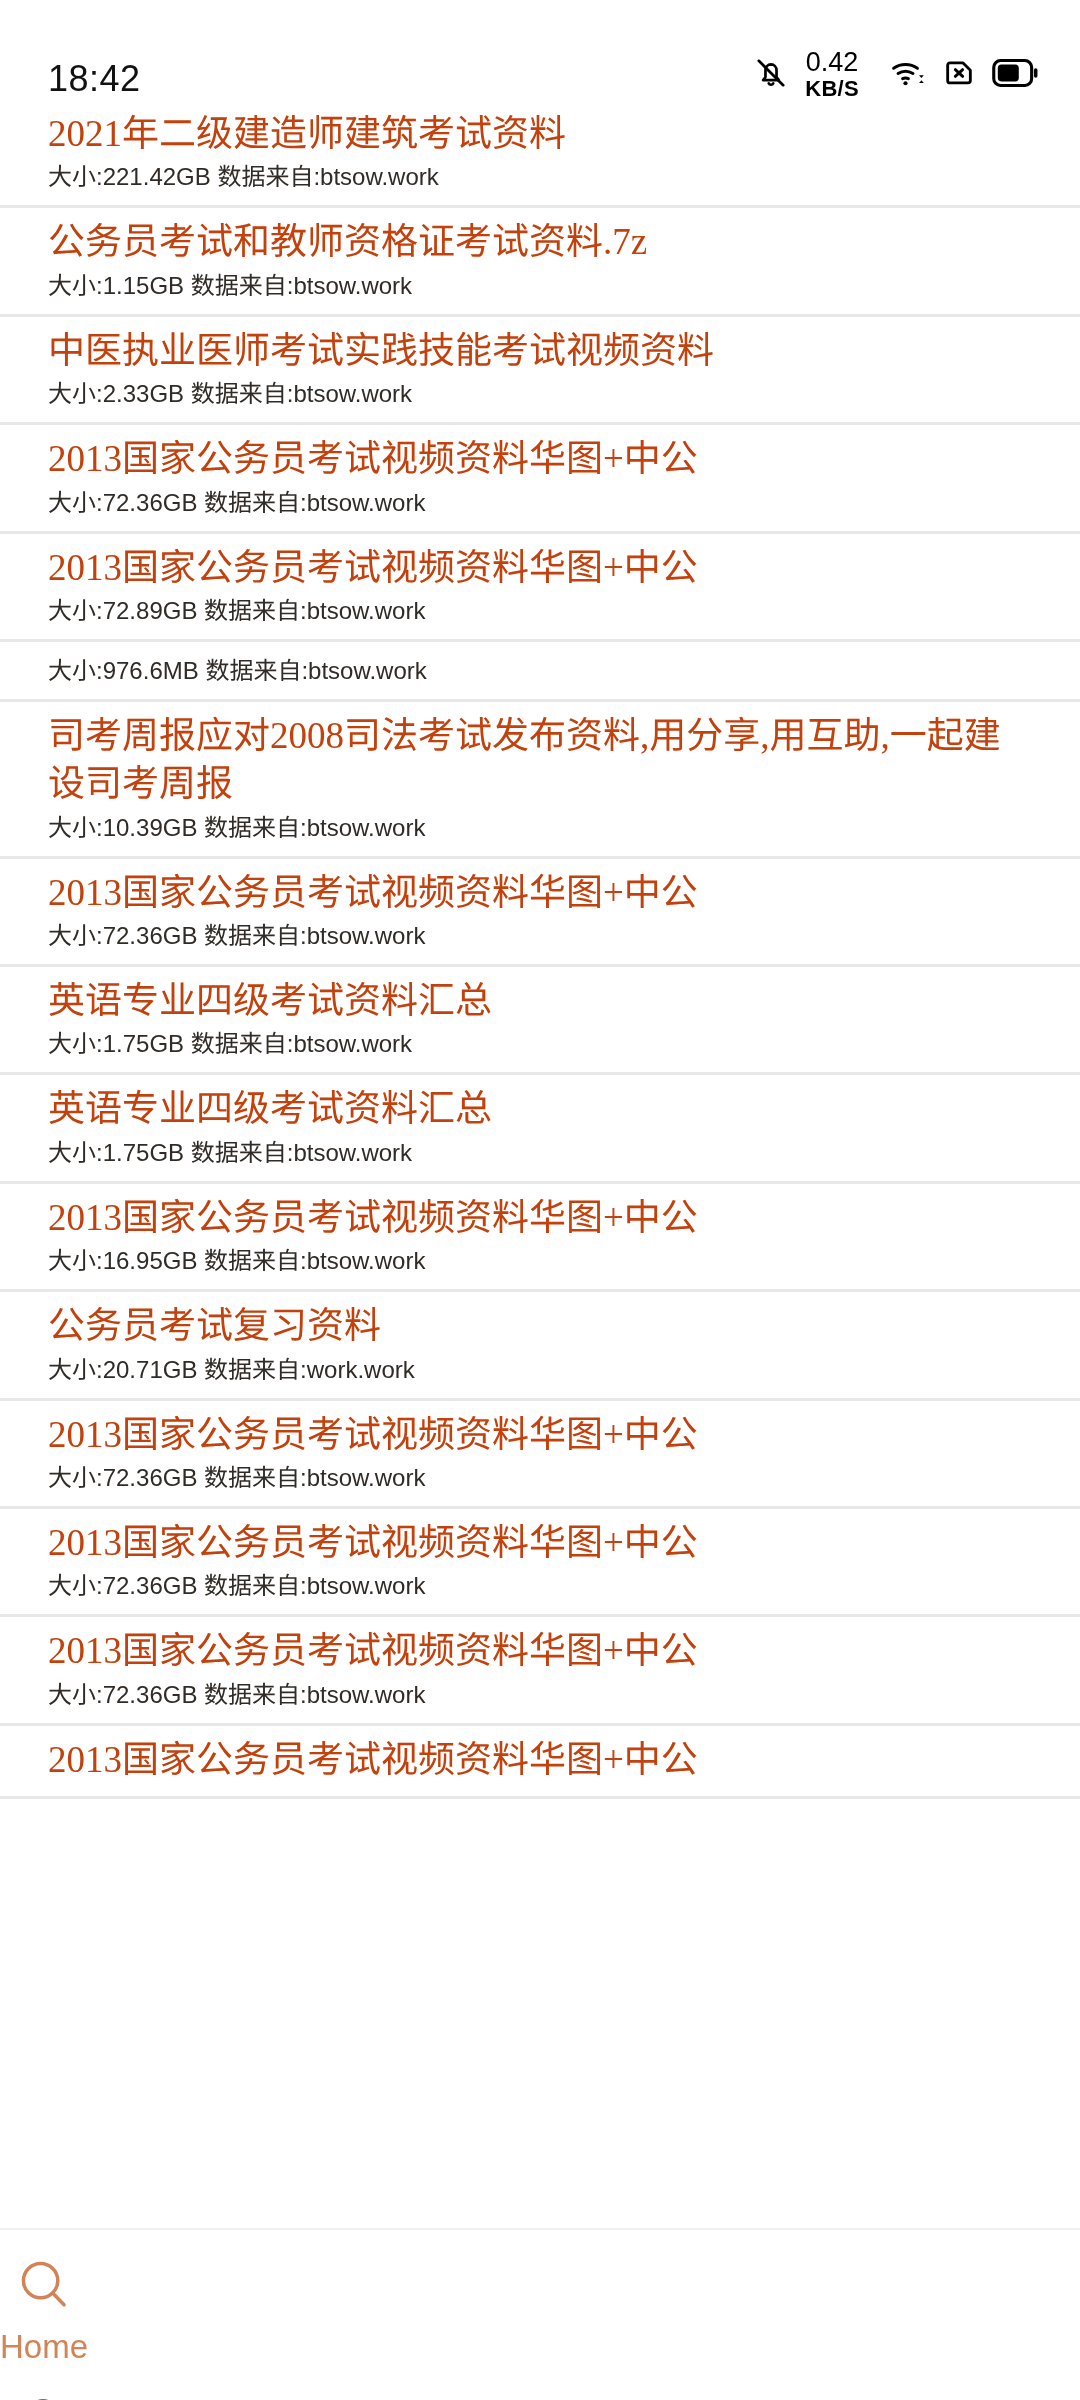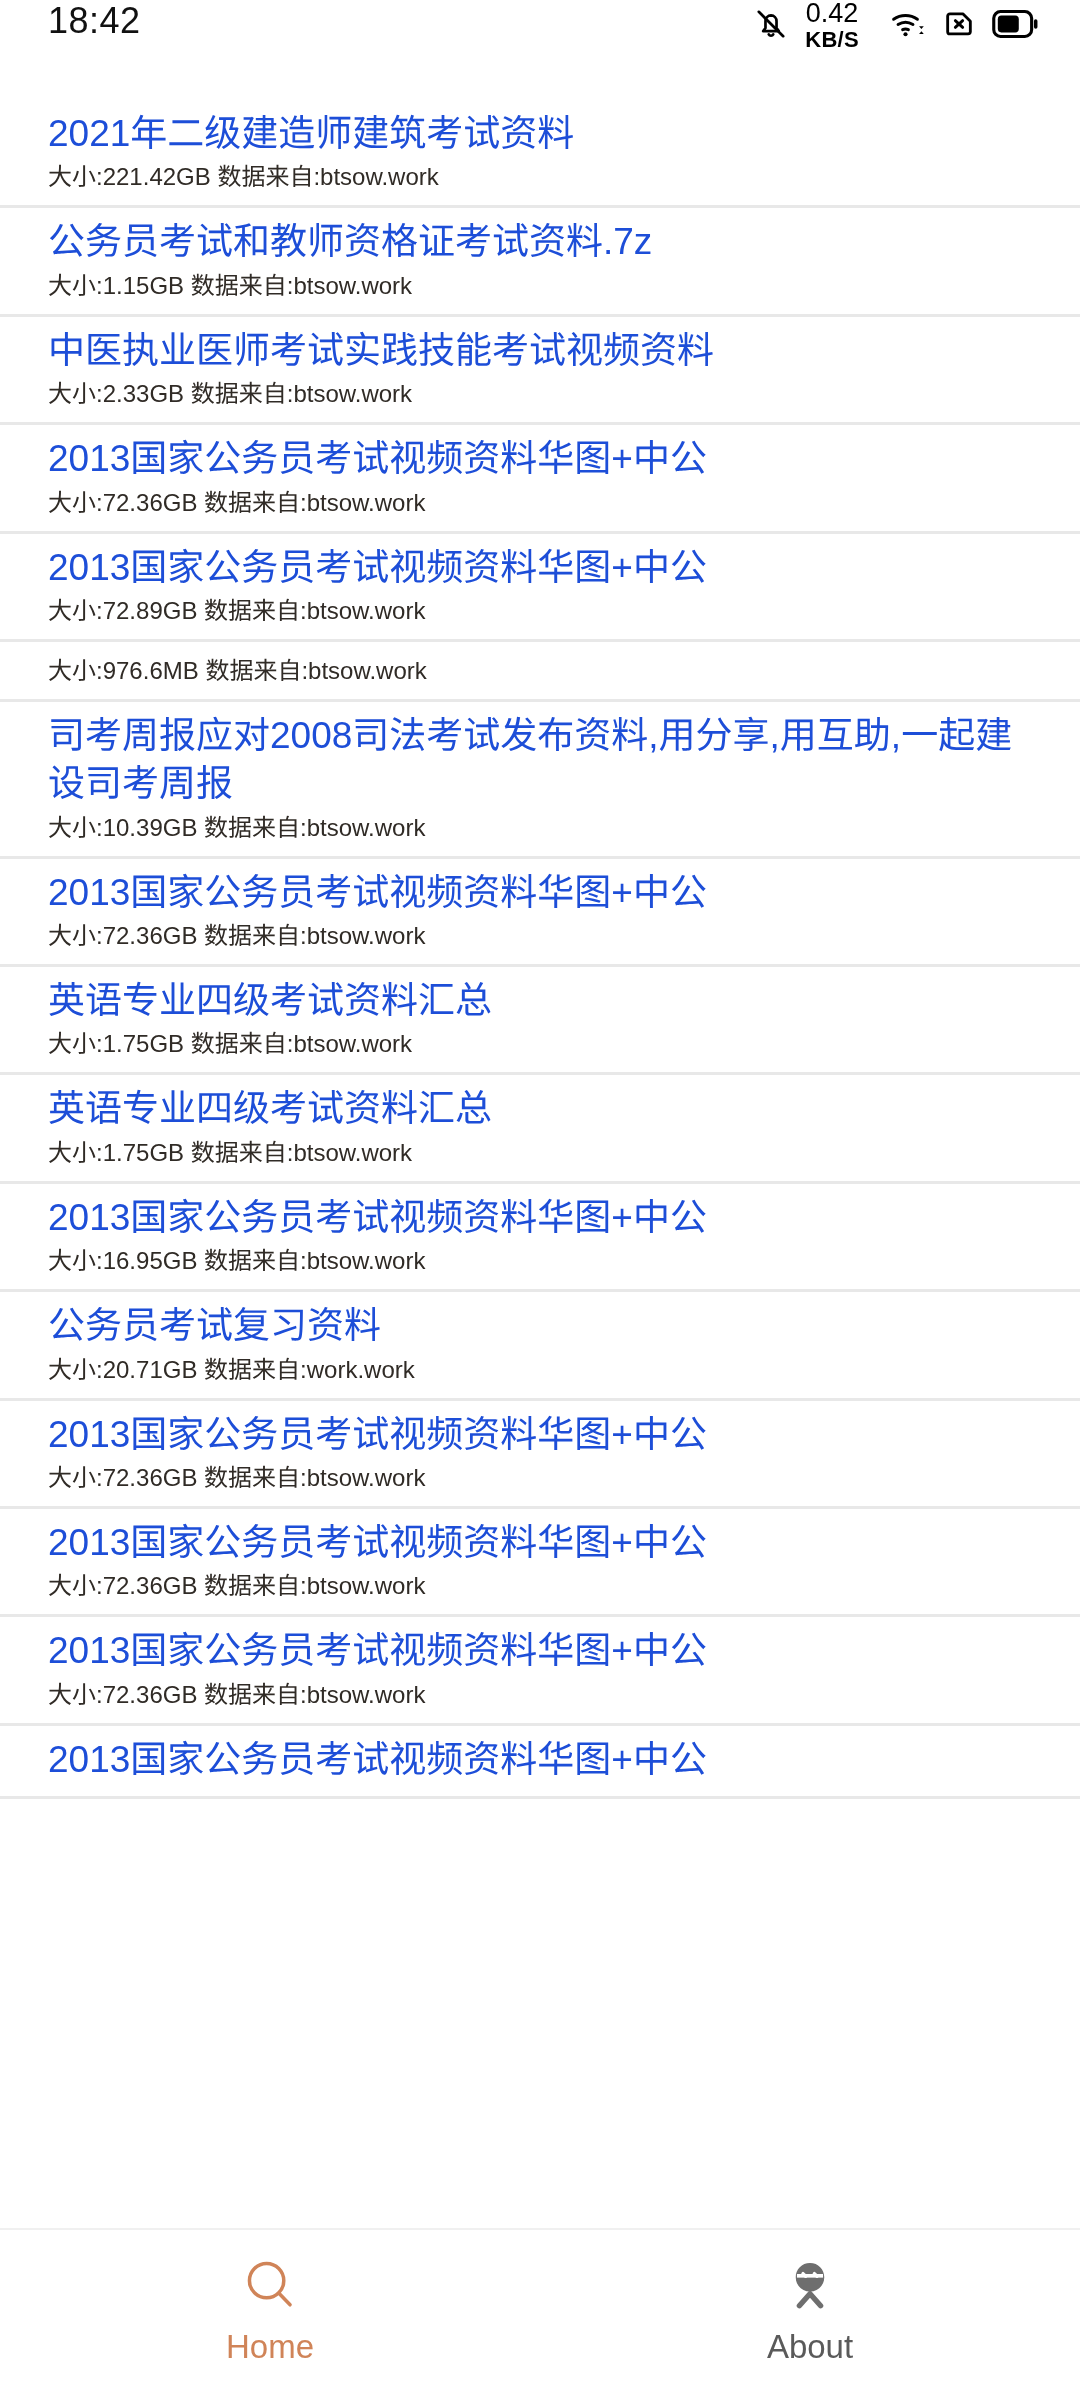--- a/index.html
+++ b/index.html
@@ -13,21 +13,21 @@
     background: #ffffff;
     font-family: "Liberation Sans", "DejaVu Sans", sans-serif;
     overflow: hidden;
     position: relative;
   }
 
   
   #status-bar {
     height: 100px;
     display: flex;
-    align-items: flex-start;
+    align-items: flex-end;
     justify-content: space-between;
     padding: 0 42px 0 48px;
     box-sizing: border-box;
     background: #ffffff;
   }
   #status-clock {
     font-size: 36px;
     color: #111111;
     letter-spacing: 0.5px;
     font-family: "Liberation Sans", sans-serif;
@@ -62,22 +62,22 @@
   .result-item {
     padding: 10px 46px 12px 48px;
     border-bottom: 3px solid #e8e8e8;
     box-sizing: border-box;
     background: #ffffff;
   }
   .result-item:first-child { border-top: none; }
   .result-title {
     font-size: 37px;
     line-height: 1.31;
-    color: #1d4ed8;
-    font-family: Liberation Sans, sans-serif;
+    color: #c2410c;
+    font-family: Liberation Serif, serif;
     word-break: break-word;
   }
   .result-meta {
     font-size: 24px;
     line-height: 1.33;
     color: #302b26;
     margin-top: 3px;
     font-family: "Liberation Sans", "DejaVu Sans", sans-serif;
     white-space: nowrap;
   }
@@ -87,20 +87,21 @@
     position: absolute;
     left: 0;
     right: 0;
     bottom: 0;
     height: 172px;
     background: #ffffff;
     border-top: 2px solid #f0f0f0;
     display: flex;
     align-items: flex-start;
     box-sizing: border-box;
+    flex-direction: column;
   }
   .tab-item {
     flex: 1 1 50%;
     display: flex;
     flex-direction: column;
     align-items: center;
     padding-top: 22px;
     box-sizing: border-box;
   }
   .tab-icon-wrap {

